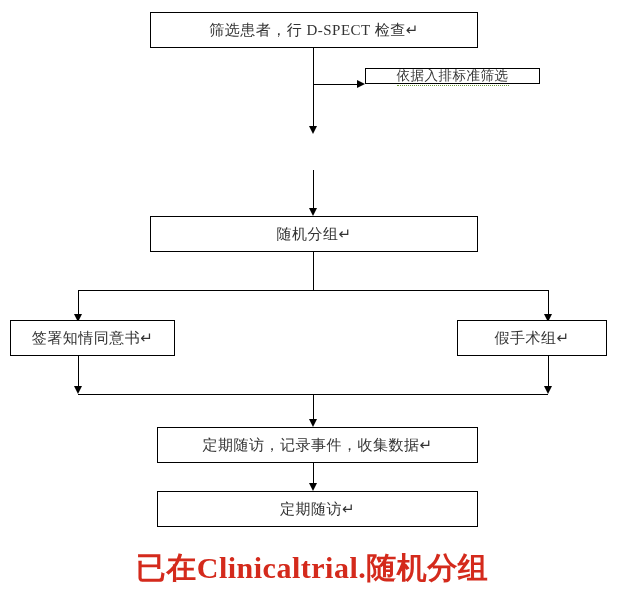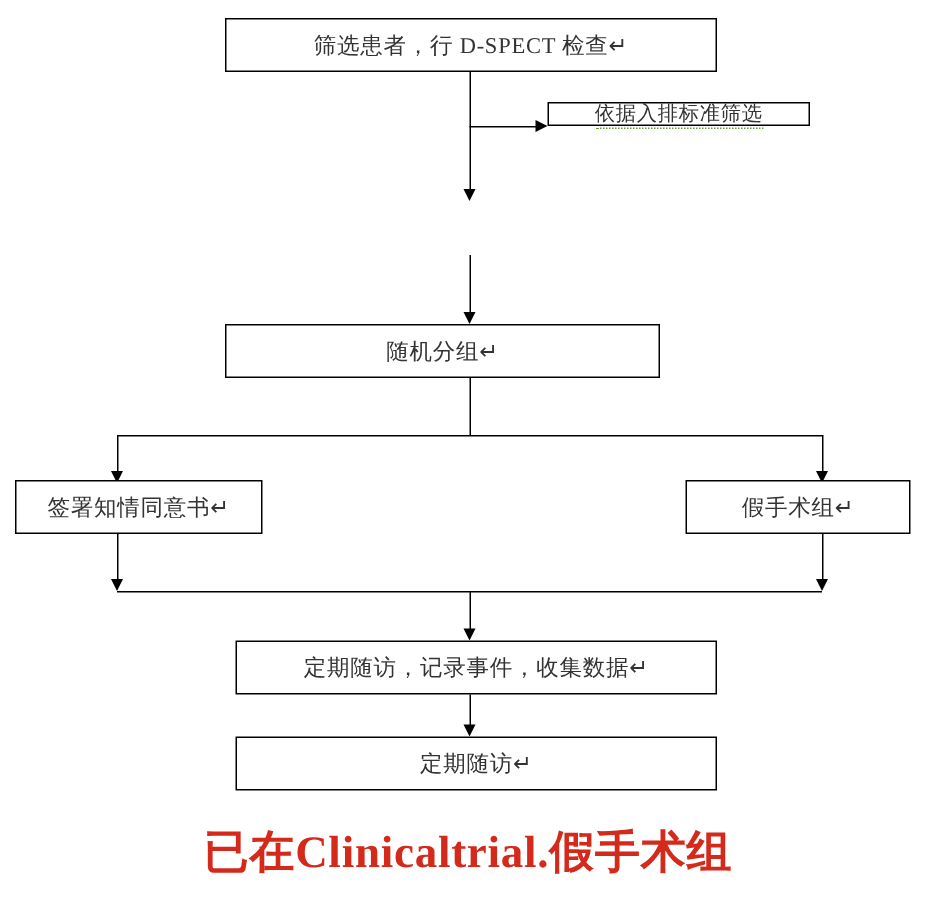--- a/index.html
+++ b/index.html
@@ -96,21 +96,21 @@
     <span class="underline-squiggle">依据入排标准筛选</span>
   </div>
 
   <div class="line vline" style="left:313px; top:84px; height:42px;"></div>
   <div class="arrow-down" style="left:309px; top:126px;"></div>
 
 
   <div class="line vline" style="left:313px; top:170px; height:38px;"></div>
   <div class="arrow-down" style="left:309px; top:208px;"></div>
 
-  <div class="node" style="left:150px; top:216px; width:290px; height:36px;">
+  <div class="node" style="left:150px; top:216px; width:328px; height:36px;">
     <span>随机分组↵</span>
   </div>
 
   <div class="line vline" style="left:313px; top:252px; height:38px;"></div>
   <div class="line hline" style="left:78px; top:290px; width:470px;"></div>
   <div class="line vline" style="left:78px; top:290px; height:28px;"></div>
   <div class="arrow-down" style="left:74px; top:314px;"></div>
   <div class="line vline" style="left:548px; top:290px; height:28px;"></div>
   <div class="arrow-down" style="left:544px; top:314px;"></div>
 
@@ -134,15 +134,15 @@
     <span>定期随访，记录事件，收集数据↵</span>
   </div>
 
   <div class="line vline" style="left:313px; top:463px; height:26px;"></div>
   <div class="arrow-down" style="left:309px; top:483px;"></div>
 
   <div class="node" style="left:157px; top:491px; width:321px; height:36px;">
     <span>定期随访↵</span>
   </div>
 
-  <div class="caption" style="top:548px;">已在Clinicaltrial.假手术组</div>
+  <div class="caption" style="top:548px;">已在Clinicaltrial.随机分组</div>
 
 </div>
 
 </body></html>

